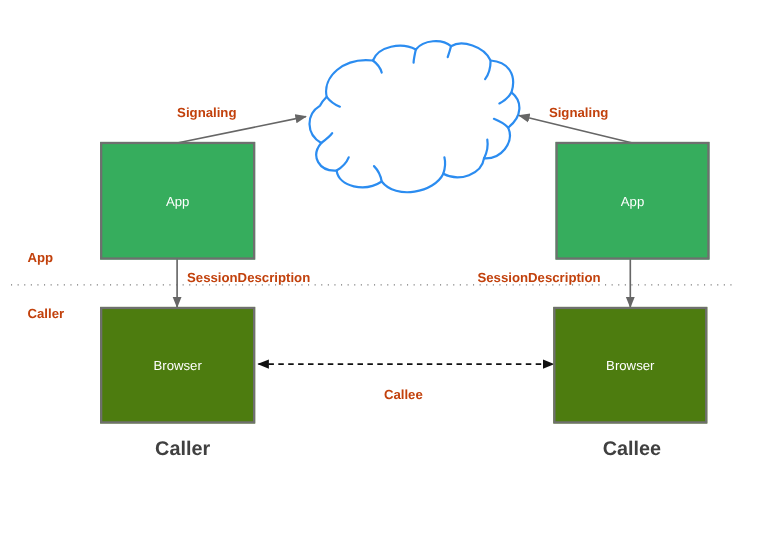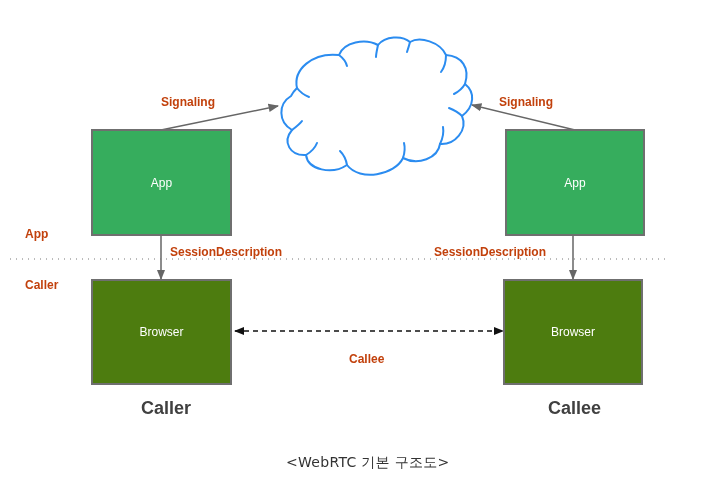--- a/index.html
+++ b/index.html
@@ -95,14 +95,13 @@
   <div class="box browser" style="left:503px; top:279px; width:140px; height:106px;">
     <span>Browser</span>
   </div>
   <div class="role" style="left:548px; top:398px;">Callee</div>
 
   <div class="lbl" style="left:25px; top:227px;">App</div>
   <div class="lbl" style="left:25px; top:278px;">Caller</div>
 
   <div class="lbl" style="left:349px; top:352px;">Callee</div>
 
-  <div class="caption" style="left:286px; top:454px;">&lt;WebRTC 기본 구조도&gt;</div>
 </div>
 
 </body></html>

